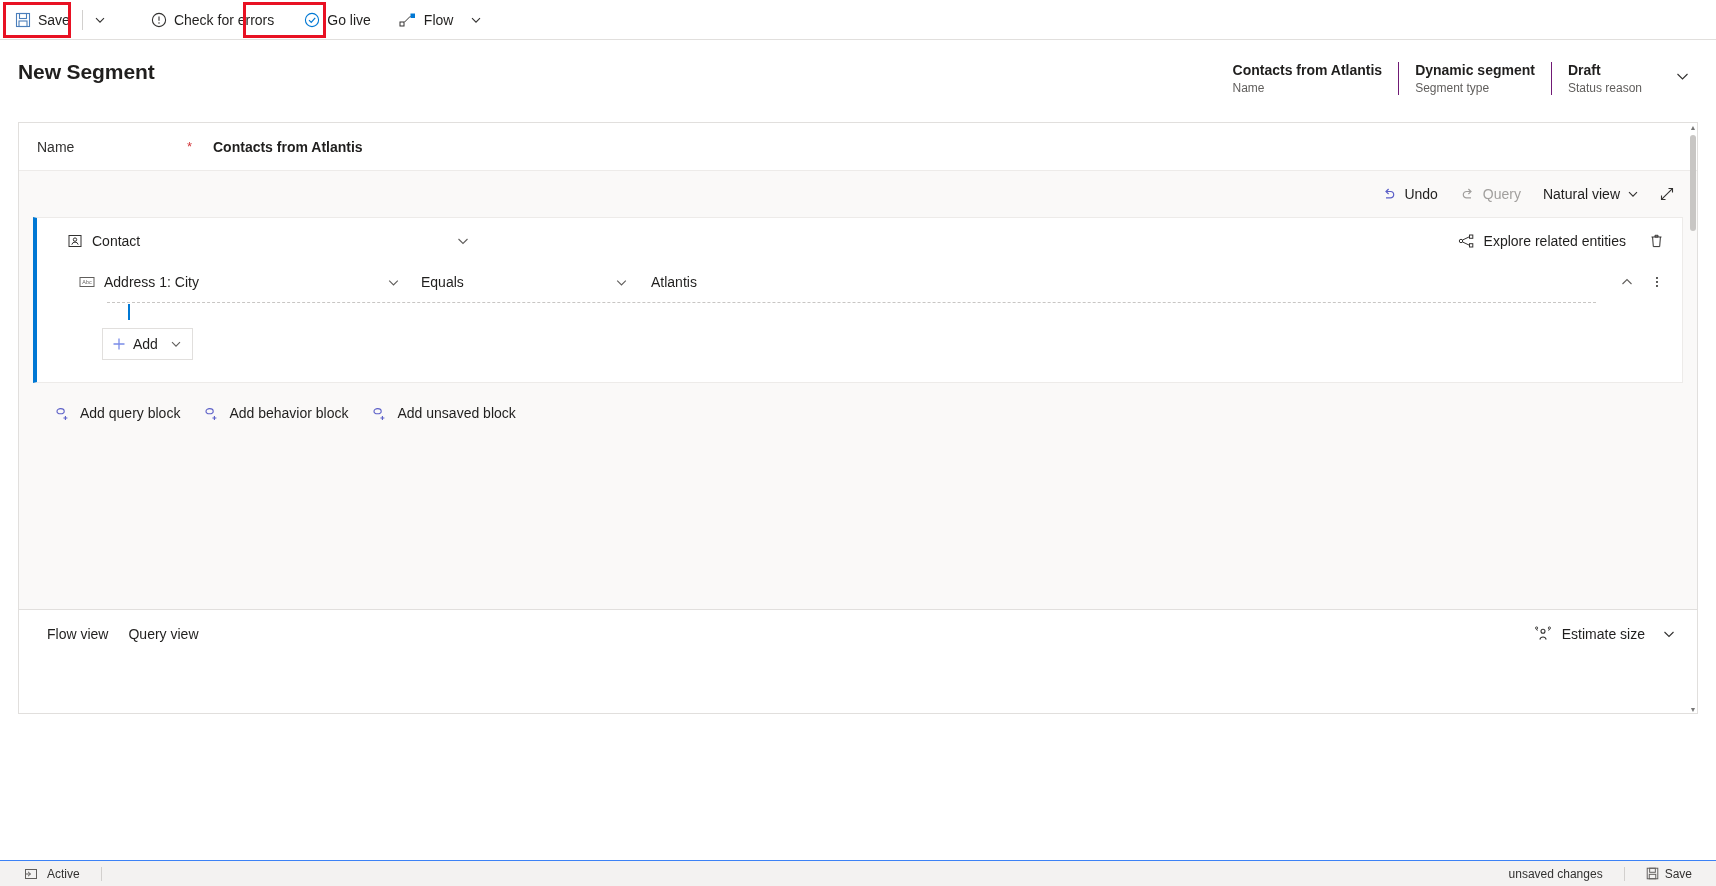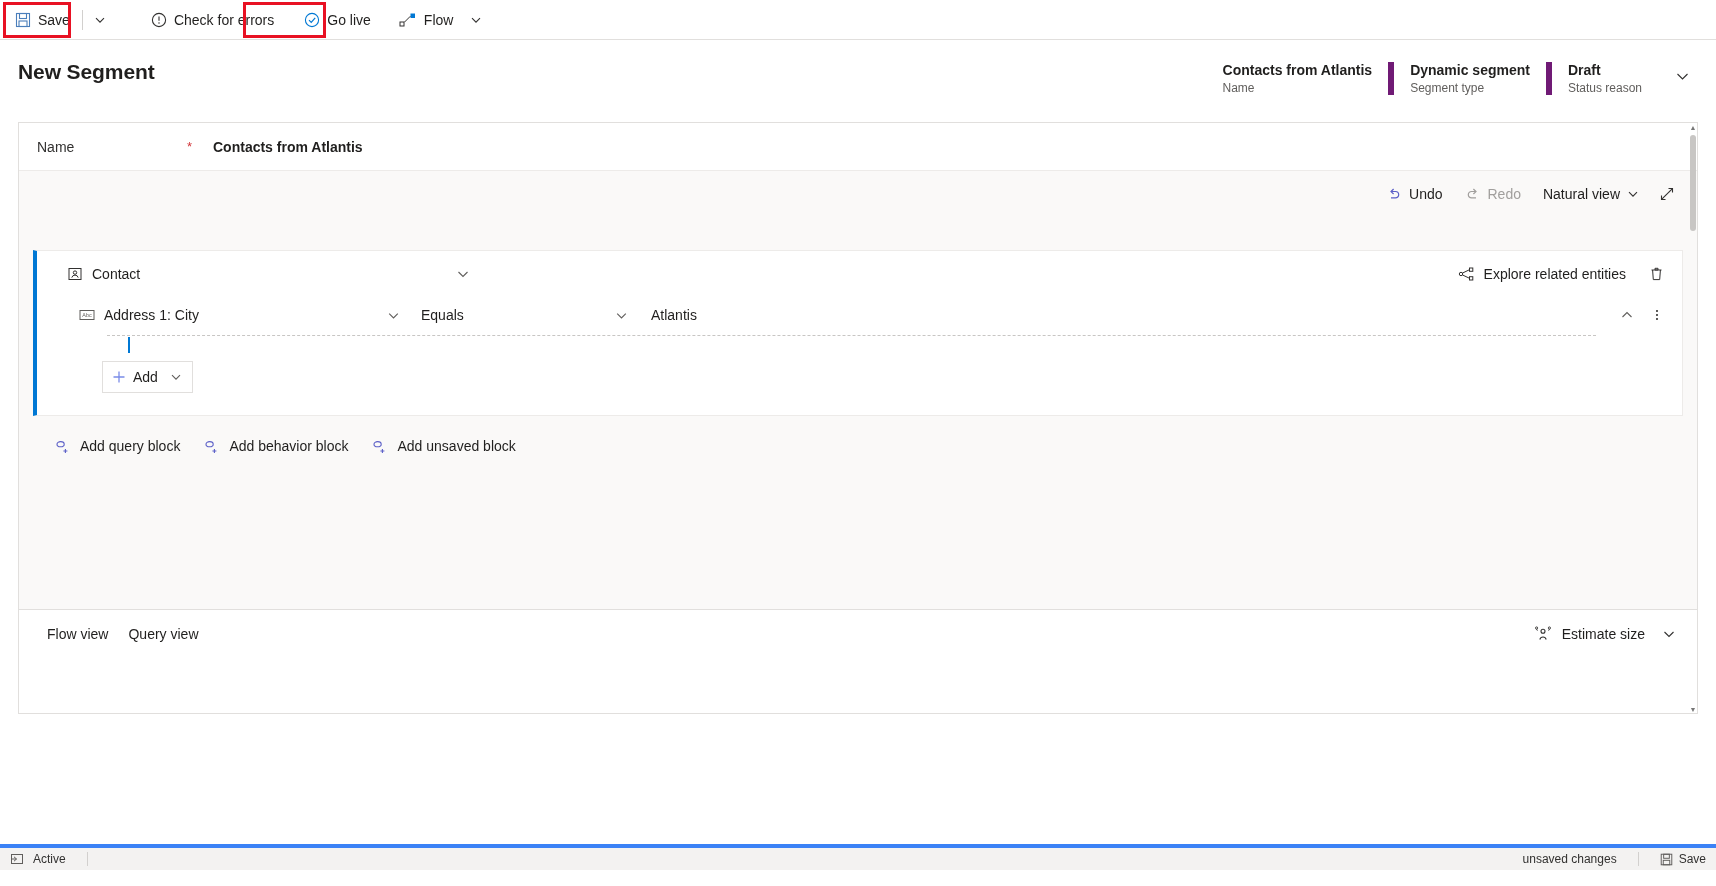--- a/index.html
+++ b/index.html
@@ -75,21 +75,21 @@
     margin: 0;
     padding-top: 4px;
   }
   .hdr-meta {
     display: flex;
     align-items: flex-start;
     padding-top: 6px;
   }
   .hdr-field {
     padding: 0 16px;
-    border-left: 6px solid #701a75;
+    border-left: 1px solid #701a75;
     min-width: 0;
   }
   .hdr-field:first-child { border-left: none; }
   .hdr-val {
     font-size: 14px;
     font-weight: 600;
     color: #201f1e;
     white-space: nowrap;
   }
   .hdr-lbl {
@@ -164,21 +164,20 @@
     font-weight: 600;
     color: #201f1e;
   }
 
   .builder {
     flex: 1;
     background: #faf9f8;
     display: flex;
     flex-direction: column;
     overflow: hidden;
-    gap: 33px;
   }
   .builder-toolbar {
     height: 46px;
     display: flex;
     align-items: center;
     justify-content: flex-end;
     gap: 2px;
     padding: 0 14px;
   }
   .tb-btn {
@@ -405,27 +404,27 @@
   .vscroll .arrow {
     position: absolute;
     left: 0; width: 8px; height: 8px;
     color: #767676; font-size: 7px;
     display: flex; align-items: center; justify-content: center;
   }
 
   
   .statusbar {
     position: absolute;
-    left: 0; right: 0; bottom: 16px;
+    left: 0; right: 0; bottom: 0;
     height: 26px;
     background: #f3f2f1;
-    border-top: 4px solid #3b82f6;
-    display: flex;
-    align-items: center;
-    padding: 0 10px;
+    border-top: 1px solid #3b82f6;
+    display: flex;
+    align-items: center;
+    padding: 0 24px;
     font-size: 12px;
     color: #323130;
   }
   .sb-left { display: flex; align-items: center; gap: 9px; }
   .sb-divider { width: 1px; height: 14px; background: #d2d0ce; margin: 0 12px; }
   .sb-right { margin-left: auto; display: flex; align-items: center; gap: 9px; }
   .sb-item { display: flex; align-items: center; gap: 6px; cursor: pointer; }
   svg { display: block; }
 </style>
 </head>
@@ -539,21 +538,21 @@
           </span>
           <span>Undo</span>
         </div>
         <div class="tb-btn disabled">
           <span>
             <svg width="16" height="16" viewBox="0 0 16 16" fill="none">
               <path d="M10.5 5.5 H6.5 a3.2 3.2 0 0 0 0 6.4 H11" stroke="#a19f9d" stroke-width="1.2"></path>
               <path d="M8.4 3 L11 5.6 L8.4 8" stroke="#a19f9d" stroke-width="1.2"></path>
             </svg>
           </span>
-          <span>Redo</span>
+          <span>Query</span>
         </div>
         <div class="tb-btn">
           <span>Natural view</span>
           <span>
             <svg width="12" height="12" viewBox="0 0 12 12">
                 <path d="M2 4.2 L6 8.2 L10 4.2" stroke="#323130" stroke-width="1.1" fill="none"></path>
               </svg>
           </span>
         </div>
         <div class="tb-icon-btn">

